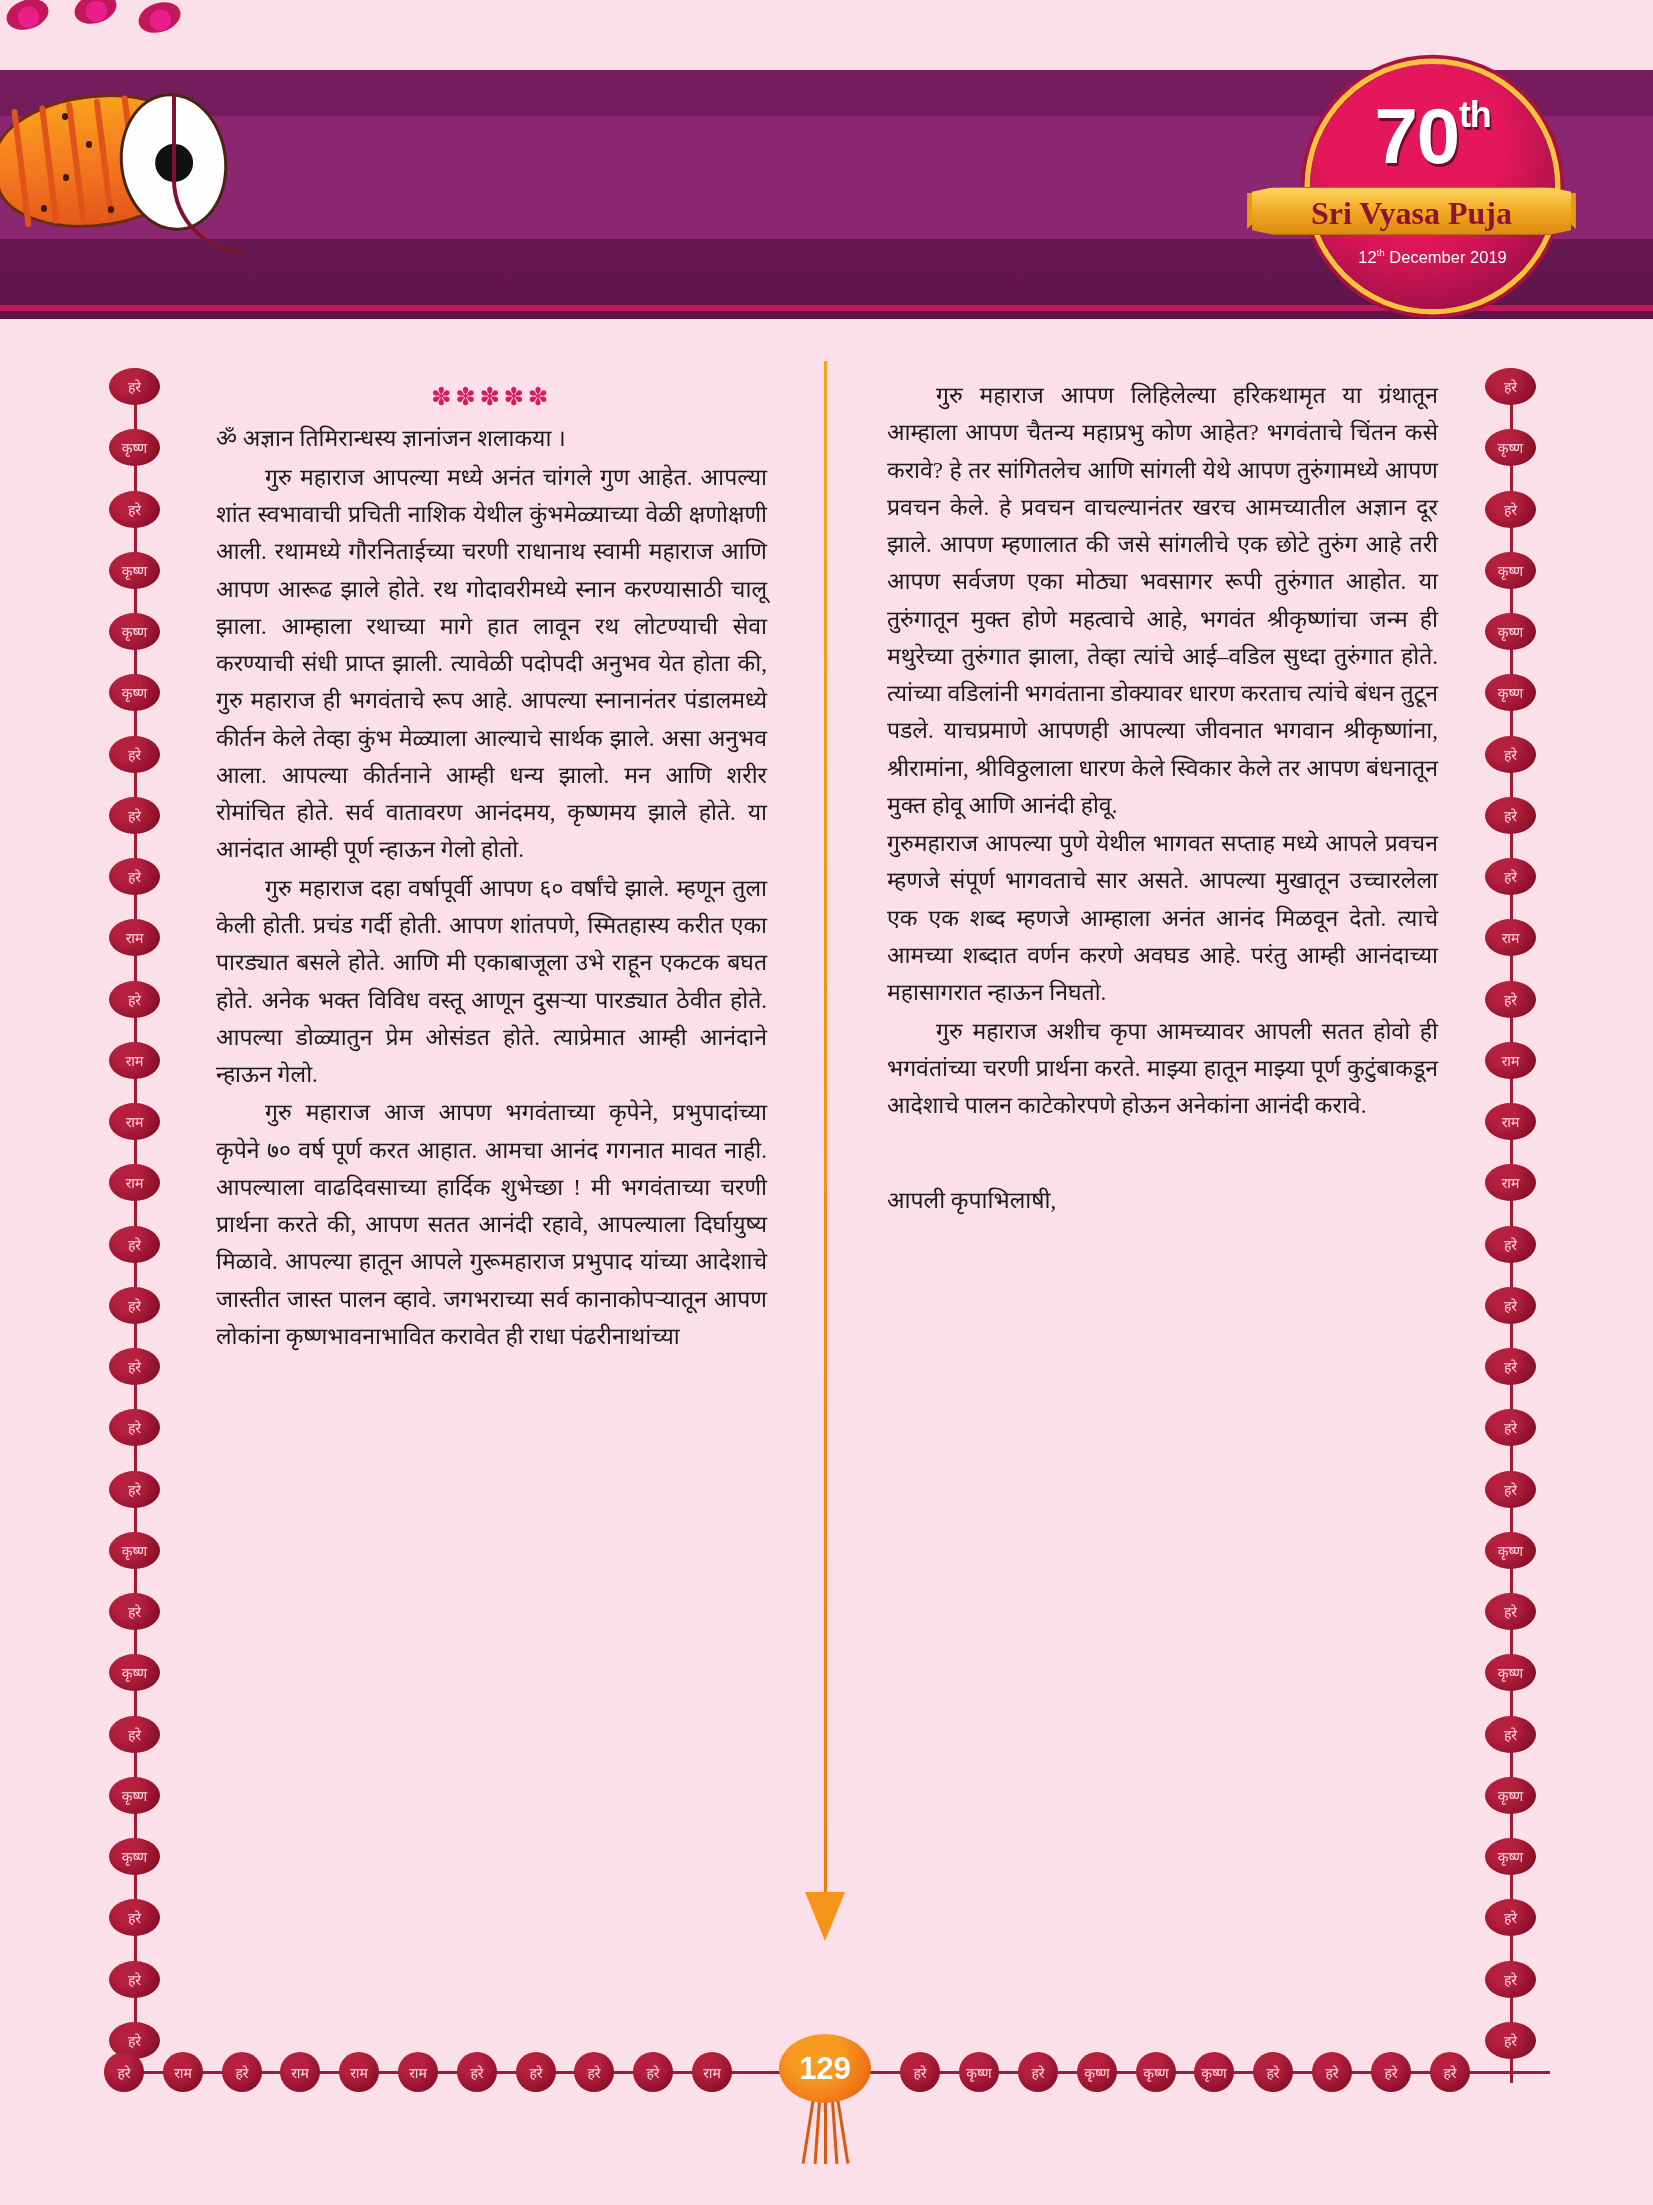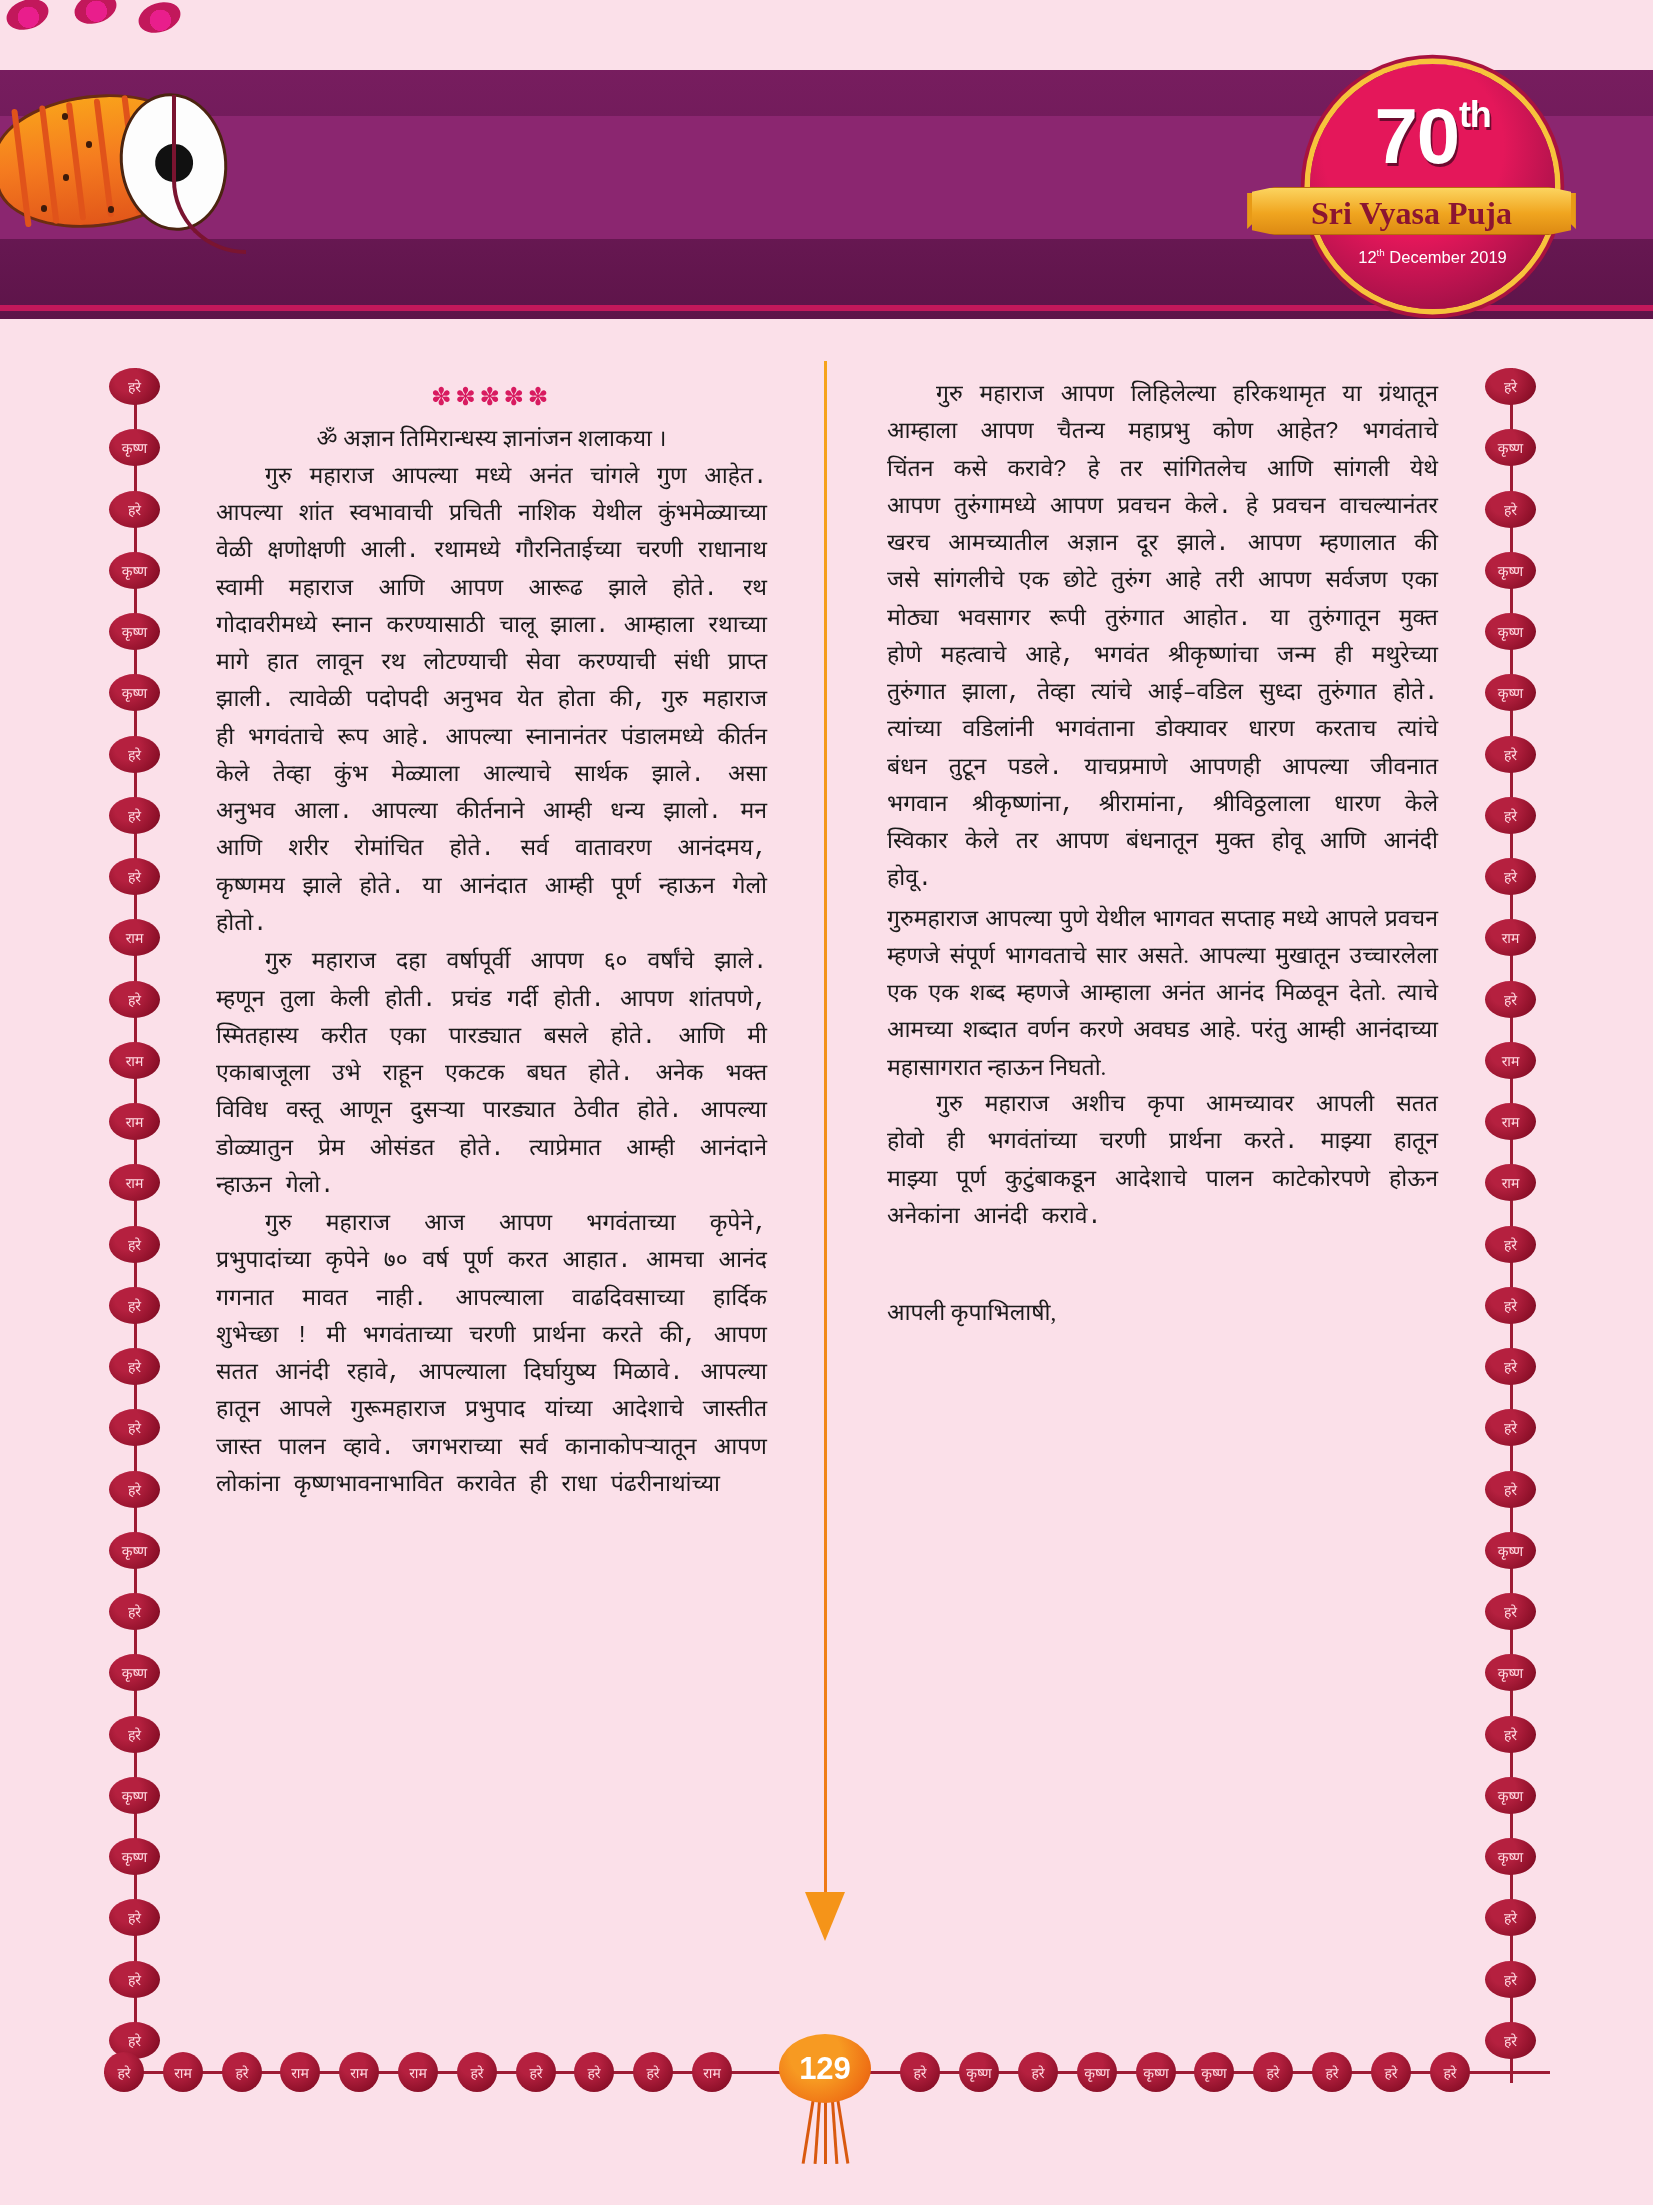--- a/index.html
+++ b/index.html
@@ -280,29 +280,29 @@
     width: 551px;
     font-family: "Liberation Serif", "DejaVu Serif", serif;
     font-size: 23px;
     line-height: 1.62;
     color: #1a1a1a;
     text-align: justify;
   }
   .col.left  { left: 216px; }
   .col.right { left: 887px; }
   .col p { margin-bottom: 1.2px; }
-  .col p.indent { text-indent: 49px; font-family: Liberation Mono, monospace; }
+  .col p.indent { text-indent: 49px; }
   .stars {
     text-align: center;
     color: #d81b60;
     font-size: 24.5px;
     letter-spacing: 3.7px;
     margin-bottom: 3.7px;
   }
-  .invocation { text-align: center; }
+  .invocation { text-align: left; }
   .sign { margin-top: 4.9px; }
   .gap { height: 26px; }
 </style>
 </head>
 <body>
 
 <div id="page">
 
   <div class="top-band"></div>
   <div class="top-band-inner"></div>

